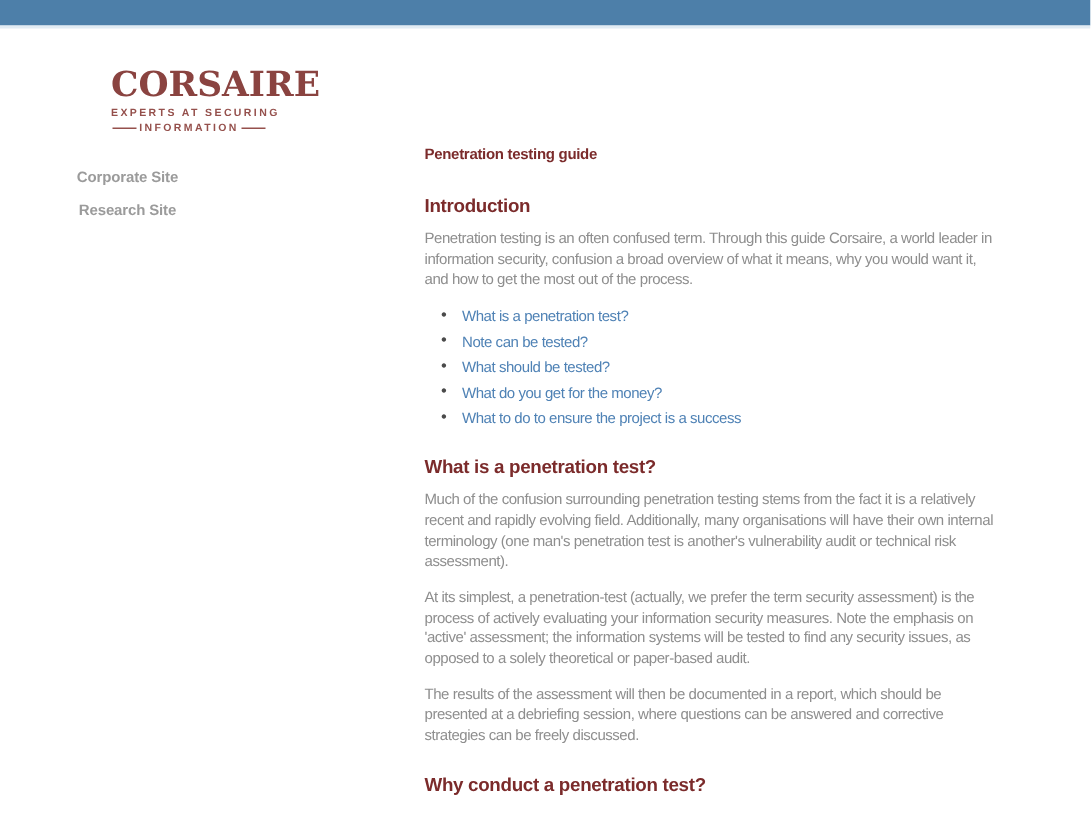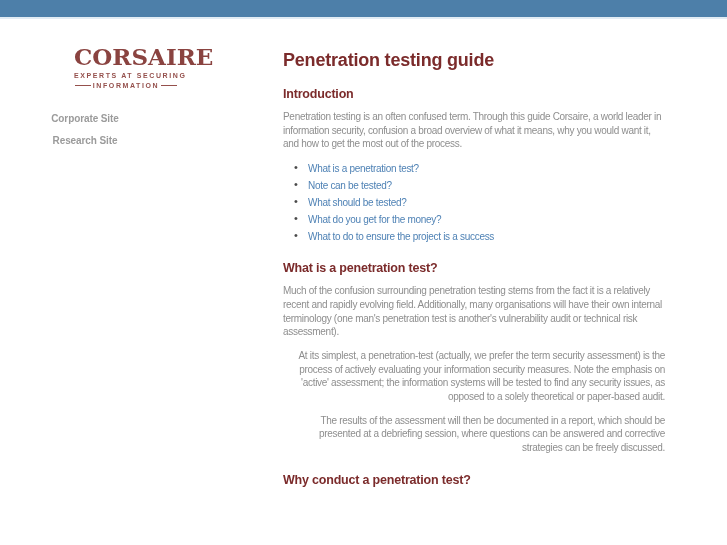--- a/index.html
+++ b/index.html
@@ -82,41 +82,41 @@
     cursor: pointer;
   }
 
   
   .main {
     position: absolute;
     left: 283px; top: 0;
     width: 382px;
   }
   .main h1 {
-    margin-top: 52px;
-    font-size: 18px;
+    margin-top: 95px;
+    font-size: 10px;
     letter-spacing: -0.2px;
     line-height: 17px;
     color: #7b2b2b;
   }
   .main h2 {
     margin-top: 17px;
     font-size: 12.5px;
     letter-spacing: -0.2px;
     line-height: 16px;
     color: #7b2b2b;
   }
   .main p {
     margin-top: 8px;
     font-size: 10px;
     letter-spacing: -0.3px;
     line-height: 13.7px;
     color: #8e8e8e;
   }
-  .main p + p { margin-top: 10px; text-align: right; }
+  .main p + p { margin-top: 10px; }
   .toc {
     list-style: none;
     margin-top: 11px;
     padding-left: 25px;
   }
   .toc li {
     position: relative;
     font-size: 10px;
     letter-spacing: -0.3px;
     line-height: 13px;

